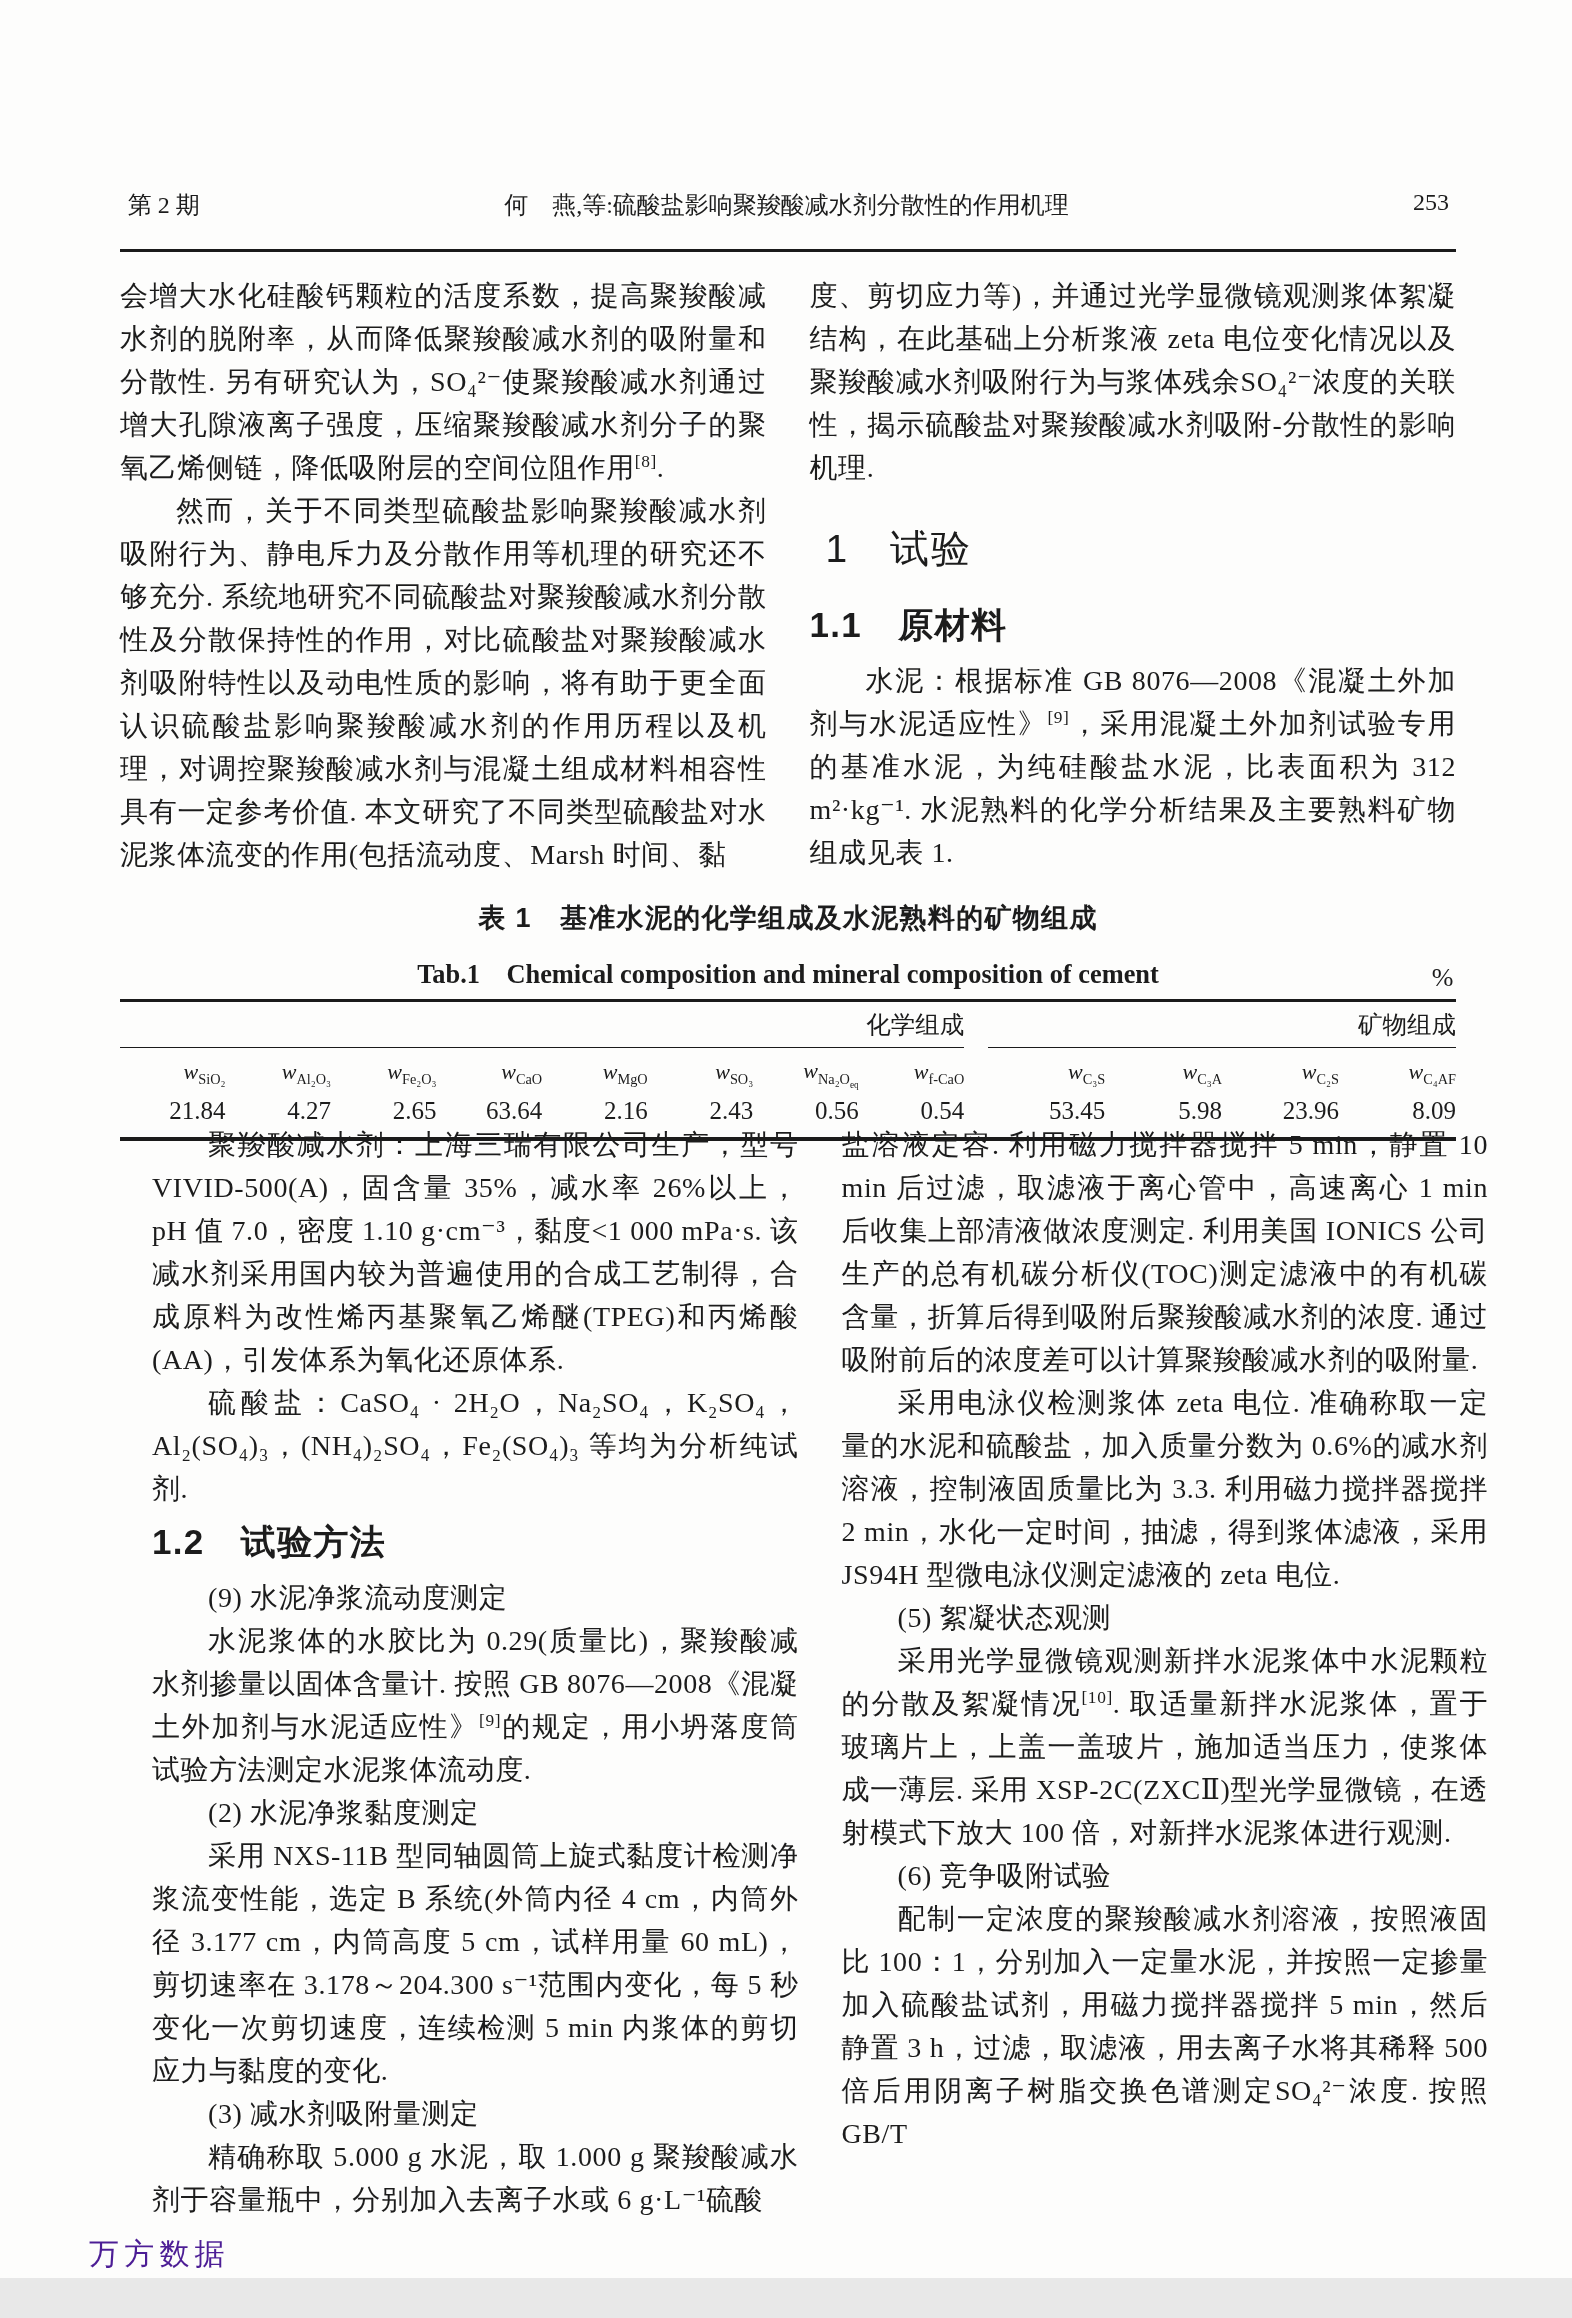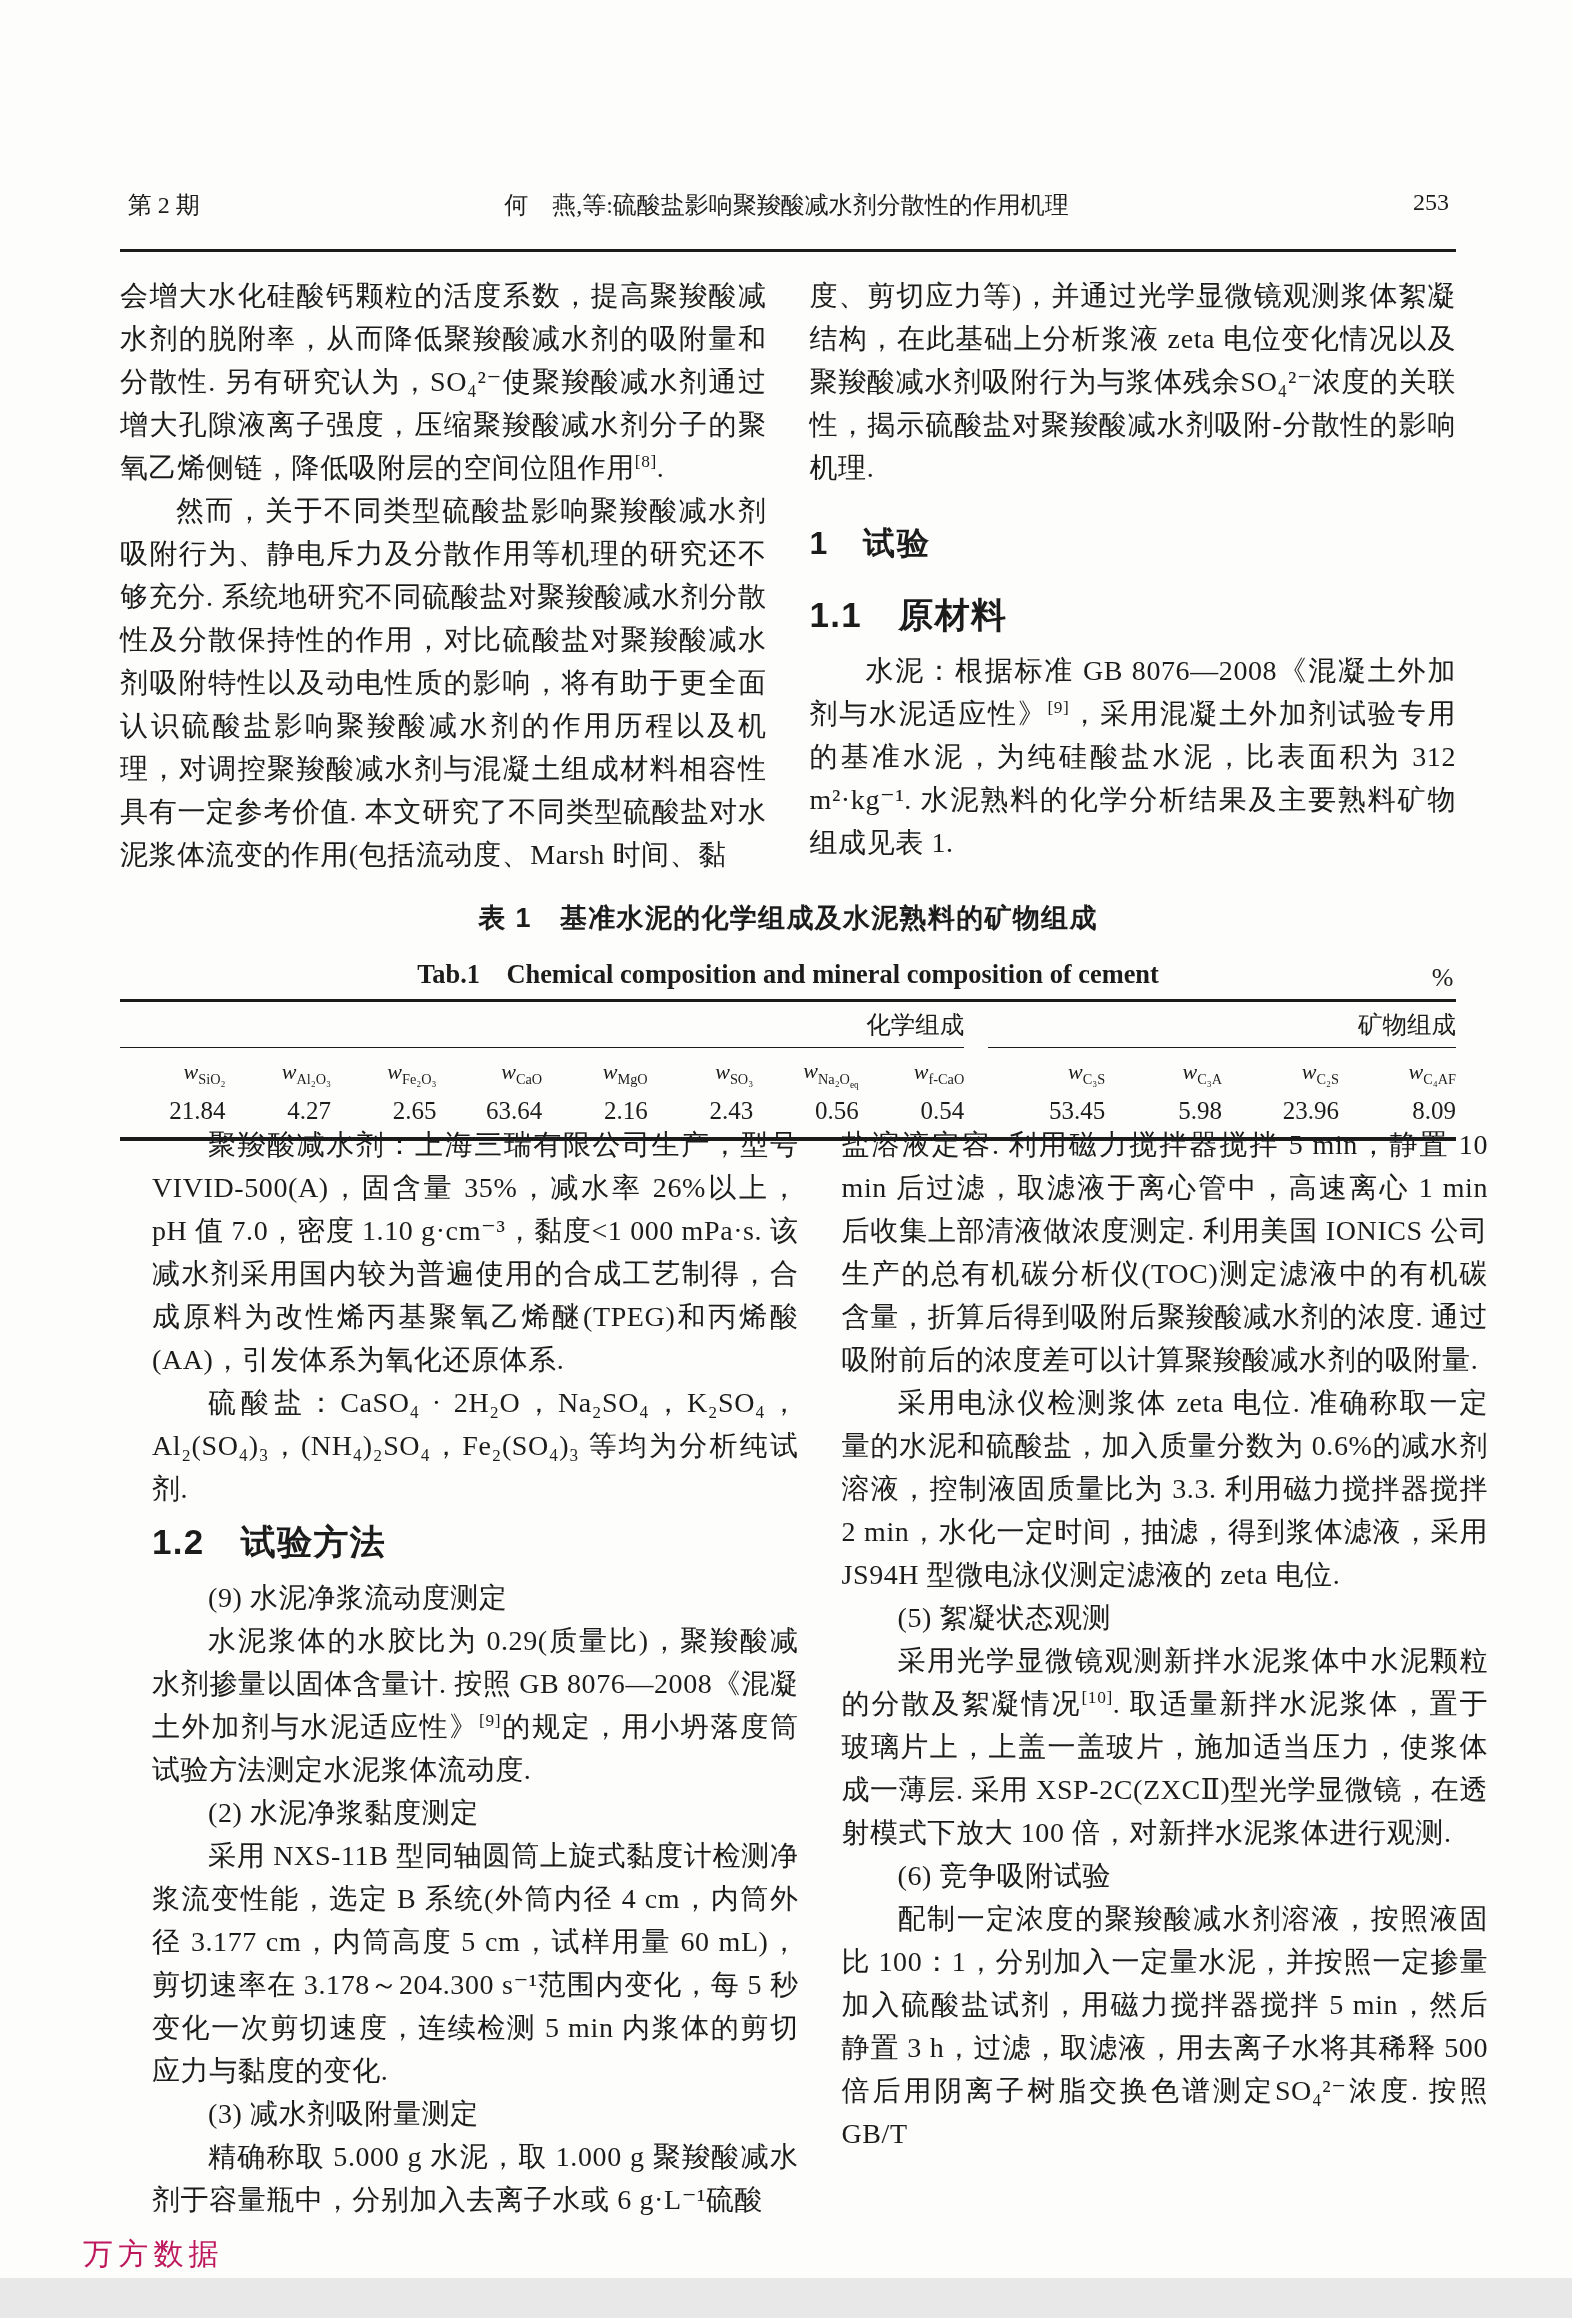--- a/index.html
+++ b/index.html
@@ -31,21 +31,21 @@
   .para{
     margin:0;font-size:28px;line-height:43px;
     text-align:justify;letter-spacing:0.6px;
   }
   .indent{text-indent:2em;}
   sup{font-size:0.62em;line-height:0;}
   sub{font-size:0.65em;line-height:0;}
   
   .sec-h1{
     font-family:"Liberation Sans","DejaVu Sans",sans-serif;
-    font-size:32px;font-weight:bold;margin:33px 0 26px;letter-spacing:1.9px;
+    font-size:39px;font-weight:normal;margin:33px 16px 26px;letter-spacing:1.9px;
   }
   .sec-h2{
     font-family:"Liberation Sans","DejaVu Sans",sans-serif;
     font-size:35px;font-weight:bold;margin:9px 0 10.3px;letter-spacing:1.3px;
   }
   
   .table-block{position:absolute;top:900px;left:120px;width:1336px;}
   .tbl-title-cn{
     font-family:"Liberation Sans","DejaVu Sans",sans-serif;
     font-weight:bold;font-size:27px;text-align:center;letter-spacing:1.3px;
@@ -60,22 +60,22 @@
   table.t1 th,table.t1 td{font-weight:normal;text-align:right;vertical-align:middle;}
   th.group{font-size:24.5px;padding:5.2px 0 6.4px;border-bottom:1.9px solid #1b1b1b;}
   th.gap{border-bottom:none;}
   tr.colheads th{font-size:22px;padding:10.3px 0 3.9px;vertical-align:bottom;}
   tr.vals td{font-size:25px;padding:9px 0 11.6px;}
   col.chem{width:7.9%;}
   col.spacer{width:1.8%;}
   col.mineral{width:8.75%;}
   
   .watermark{
-    position:absolute;left:83px;top:2234px;
-    font-size:30px;color:#be185d;letter-spacing:5.2px;
+    position:absolute;left:89px;top:2234px;
+    font-size:30px;color:#4c1d95;letter-spacing:5.2px;
   }
 </style>
 </head>
 <body>
 
 <div class="page">
 
   <div class="pg-header">
     <span class="issue">第 2 期</span>
     <span class="running-title">何　燕,等:硫酸盐影响聚羧酸减水剂分散性的作用机理</span>

